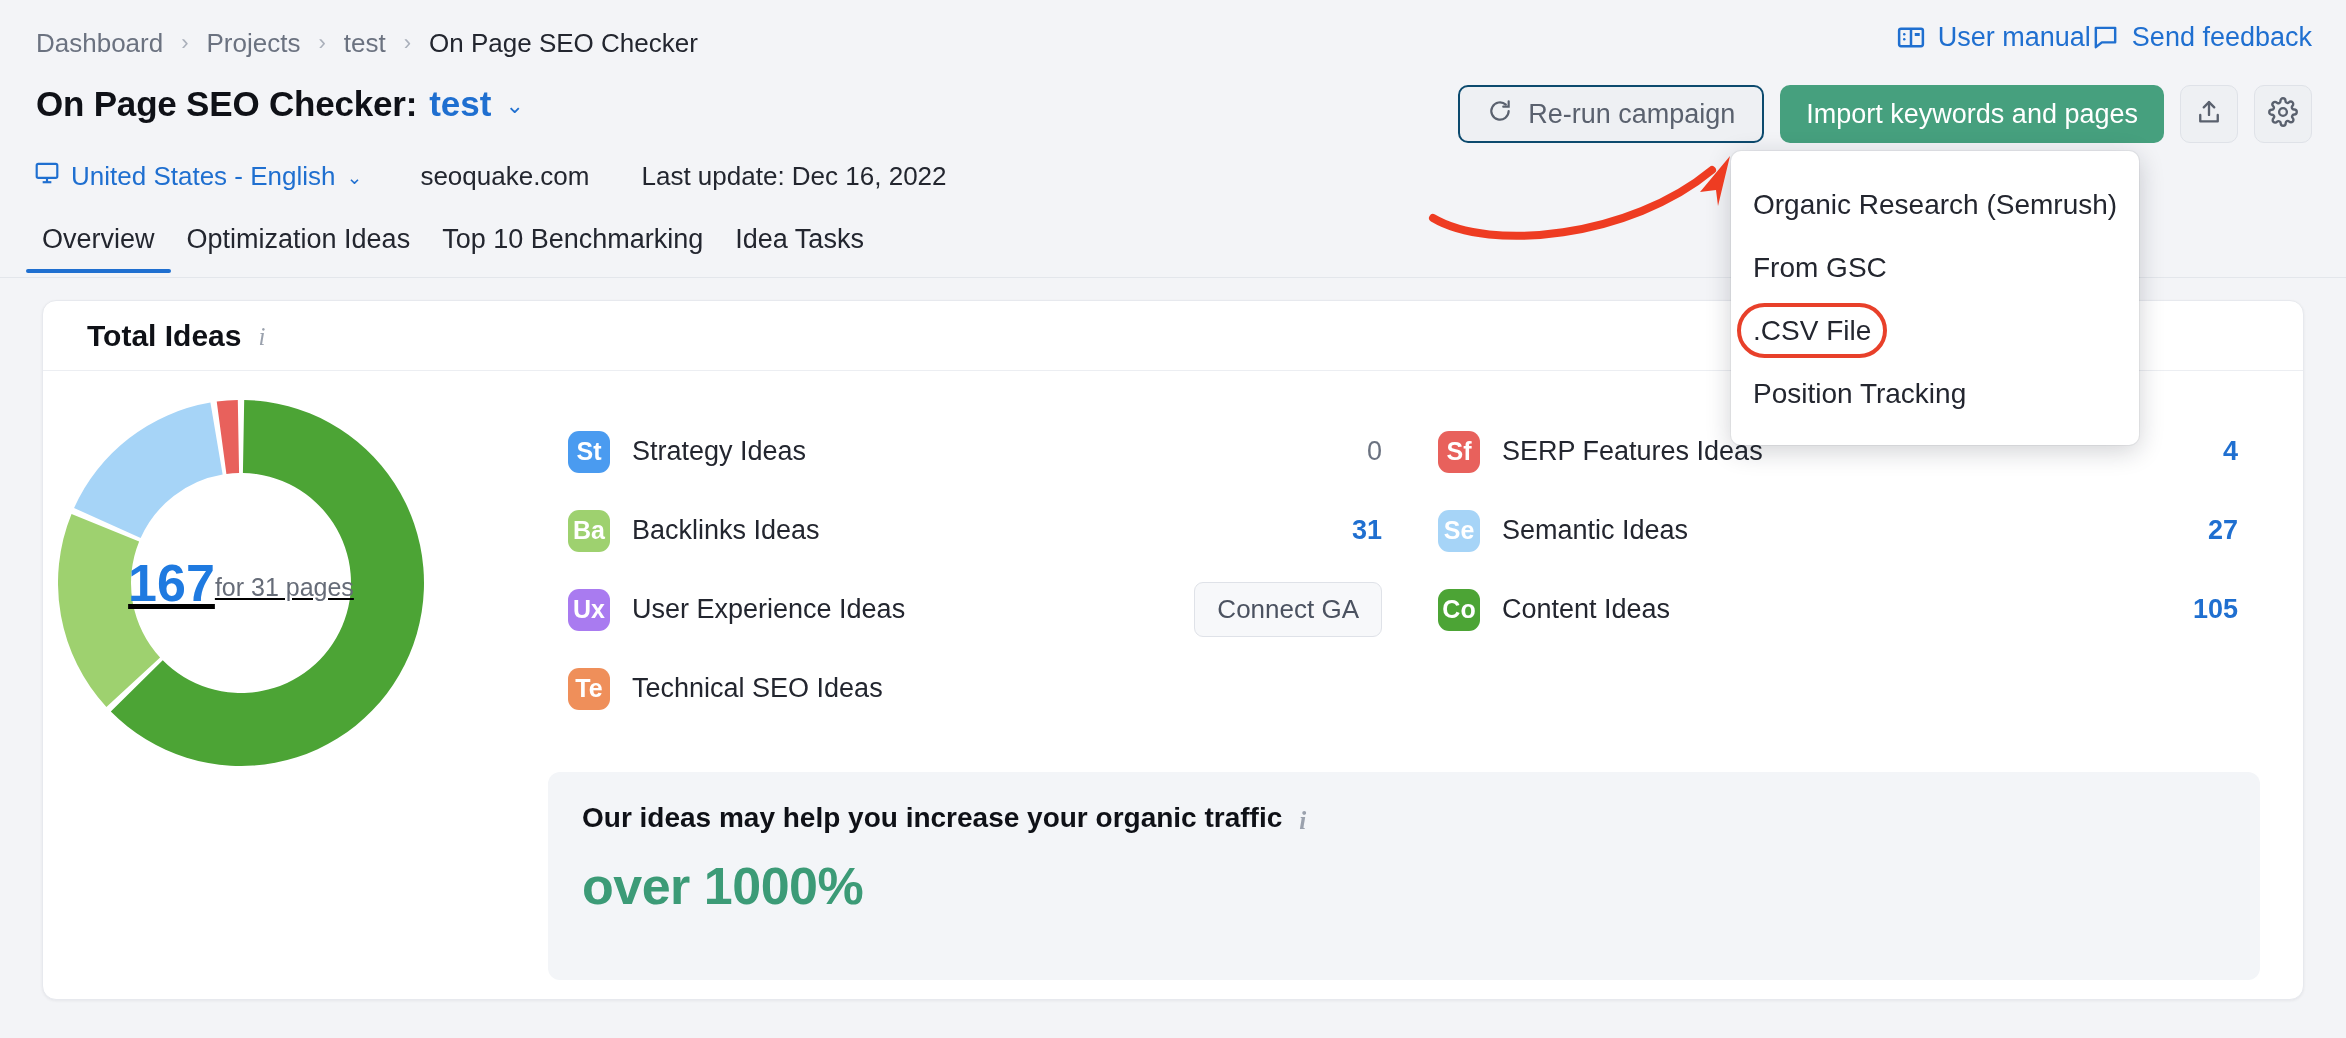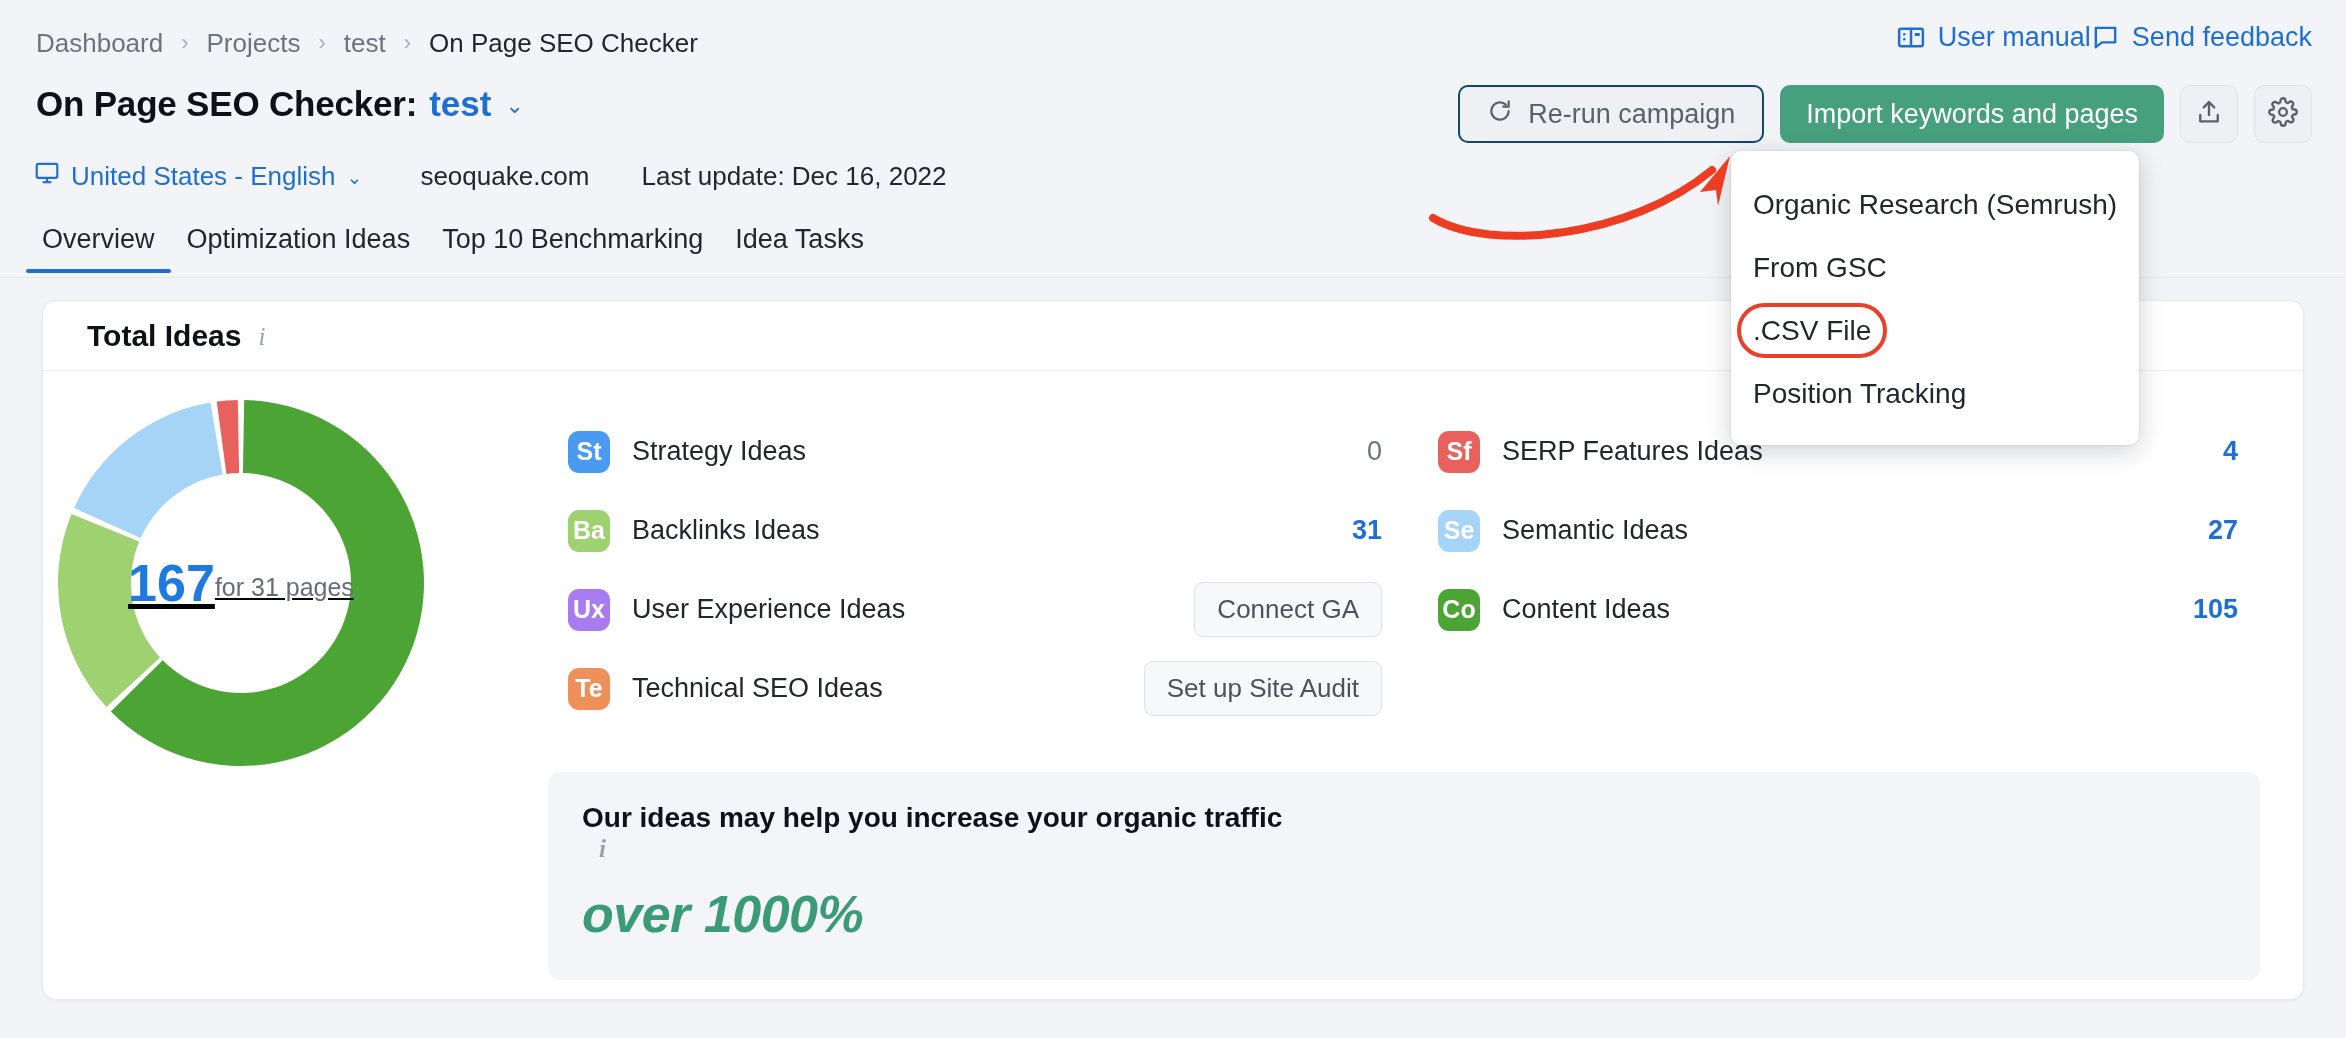--- a/index.html
+++ b/index.html
@@ -141,23 +141,23 @@
 
   
   .traffic {
     position: absolute; left: 548px; top: 772px;
     width: 1712px; height: 208px;
     background: #f3f5f8; border-radius: 12px;
     padding: 30px 0 0 34px;
   }
   .traffic-title {
     font-size: 28px; font-weight: bold; color: #0f1117;
-    display: flex; align-items: flex-start; flex-direction: column;
-  }
-  .traffic-body { display: flex; align-items: flex-end; margin-top: 22px; font-style: italic; }
+    display: flex; align-items: flex-end;
+  }
+  .traffic-body { display: flex; align-items: flex-end; margin-top: 22px; }
   .traffic-pct {
     font-size: 52px; font-weight: bold; color: #3c9b77;
     width: 300px; flex: none; letter-spacing: -0.5px;
   }
   .bars { flex: 1; }
   .bar-row { display: flex; align-items: center; height: 47px; }
   .bar-label { width: 140px; font-size: 27px; color: #23262f; flex: none; }
   .bar-track {
     position: relative; width: 1024px; height: 25px;
     background: #e2e3ea; border-radius: 13px; overflow: hidden; flex: none;
@@ -356,23 +356,20 @@
       <div class="idea">
         <span class="badge" style="background:#a97bf0">Ux</span>
         <span class="idea-label">User Experience Ideas</span>
         <span class="idea-right">
           <button class="ghost-btn">Connect GA</button>
         </span>
       </div>
       <div class="idea">
         <span class="badge" style="background:#ef8f5a">Te</span>
         <span class="idea-label">Technical SEO Ideas</span>
-        <span class="idea-right">
-          <button class="ghost-btn">Set up Site Audit</button>
-        </span>
       </div>
     </div>
 
     <div class="col-right">
       <div class="idea">
         <span class="badge" style="background:#e8615c">Sf</span>
         <span class="idea-label">SERP Features Ideas</span>
         <span class="idea-right">
           <span class="idea-val">4</span>
         </span>

